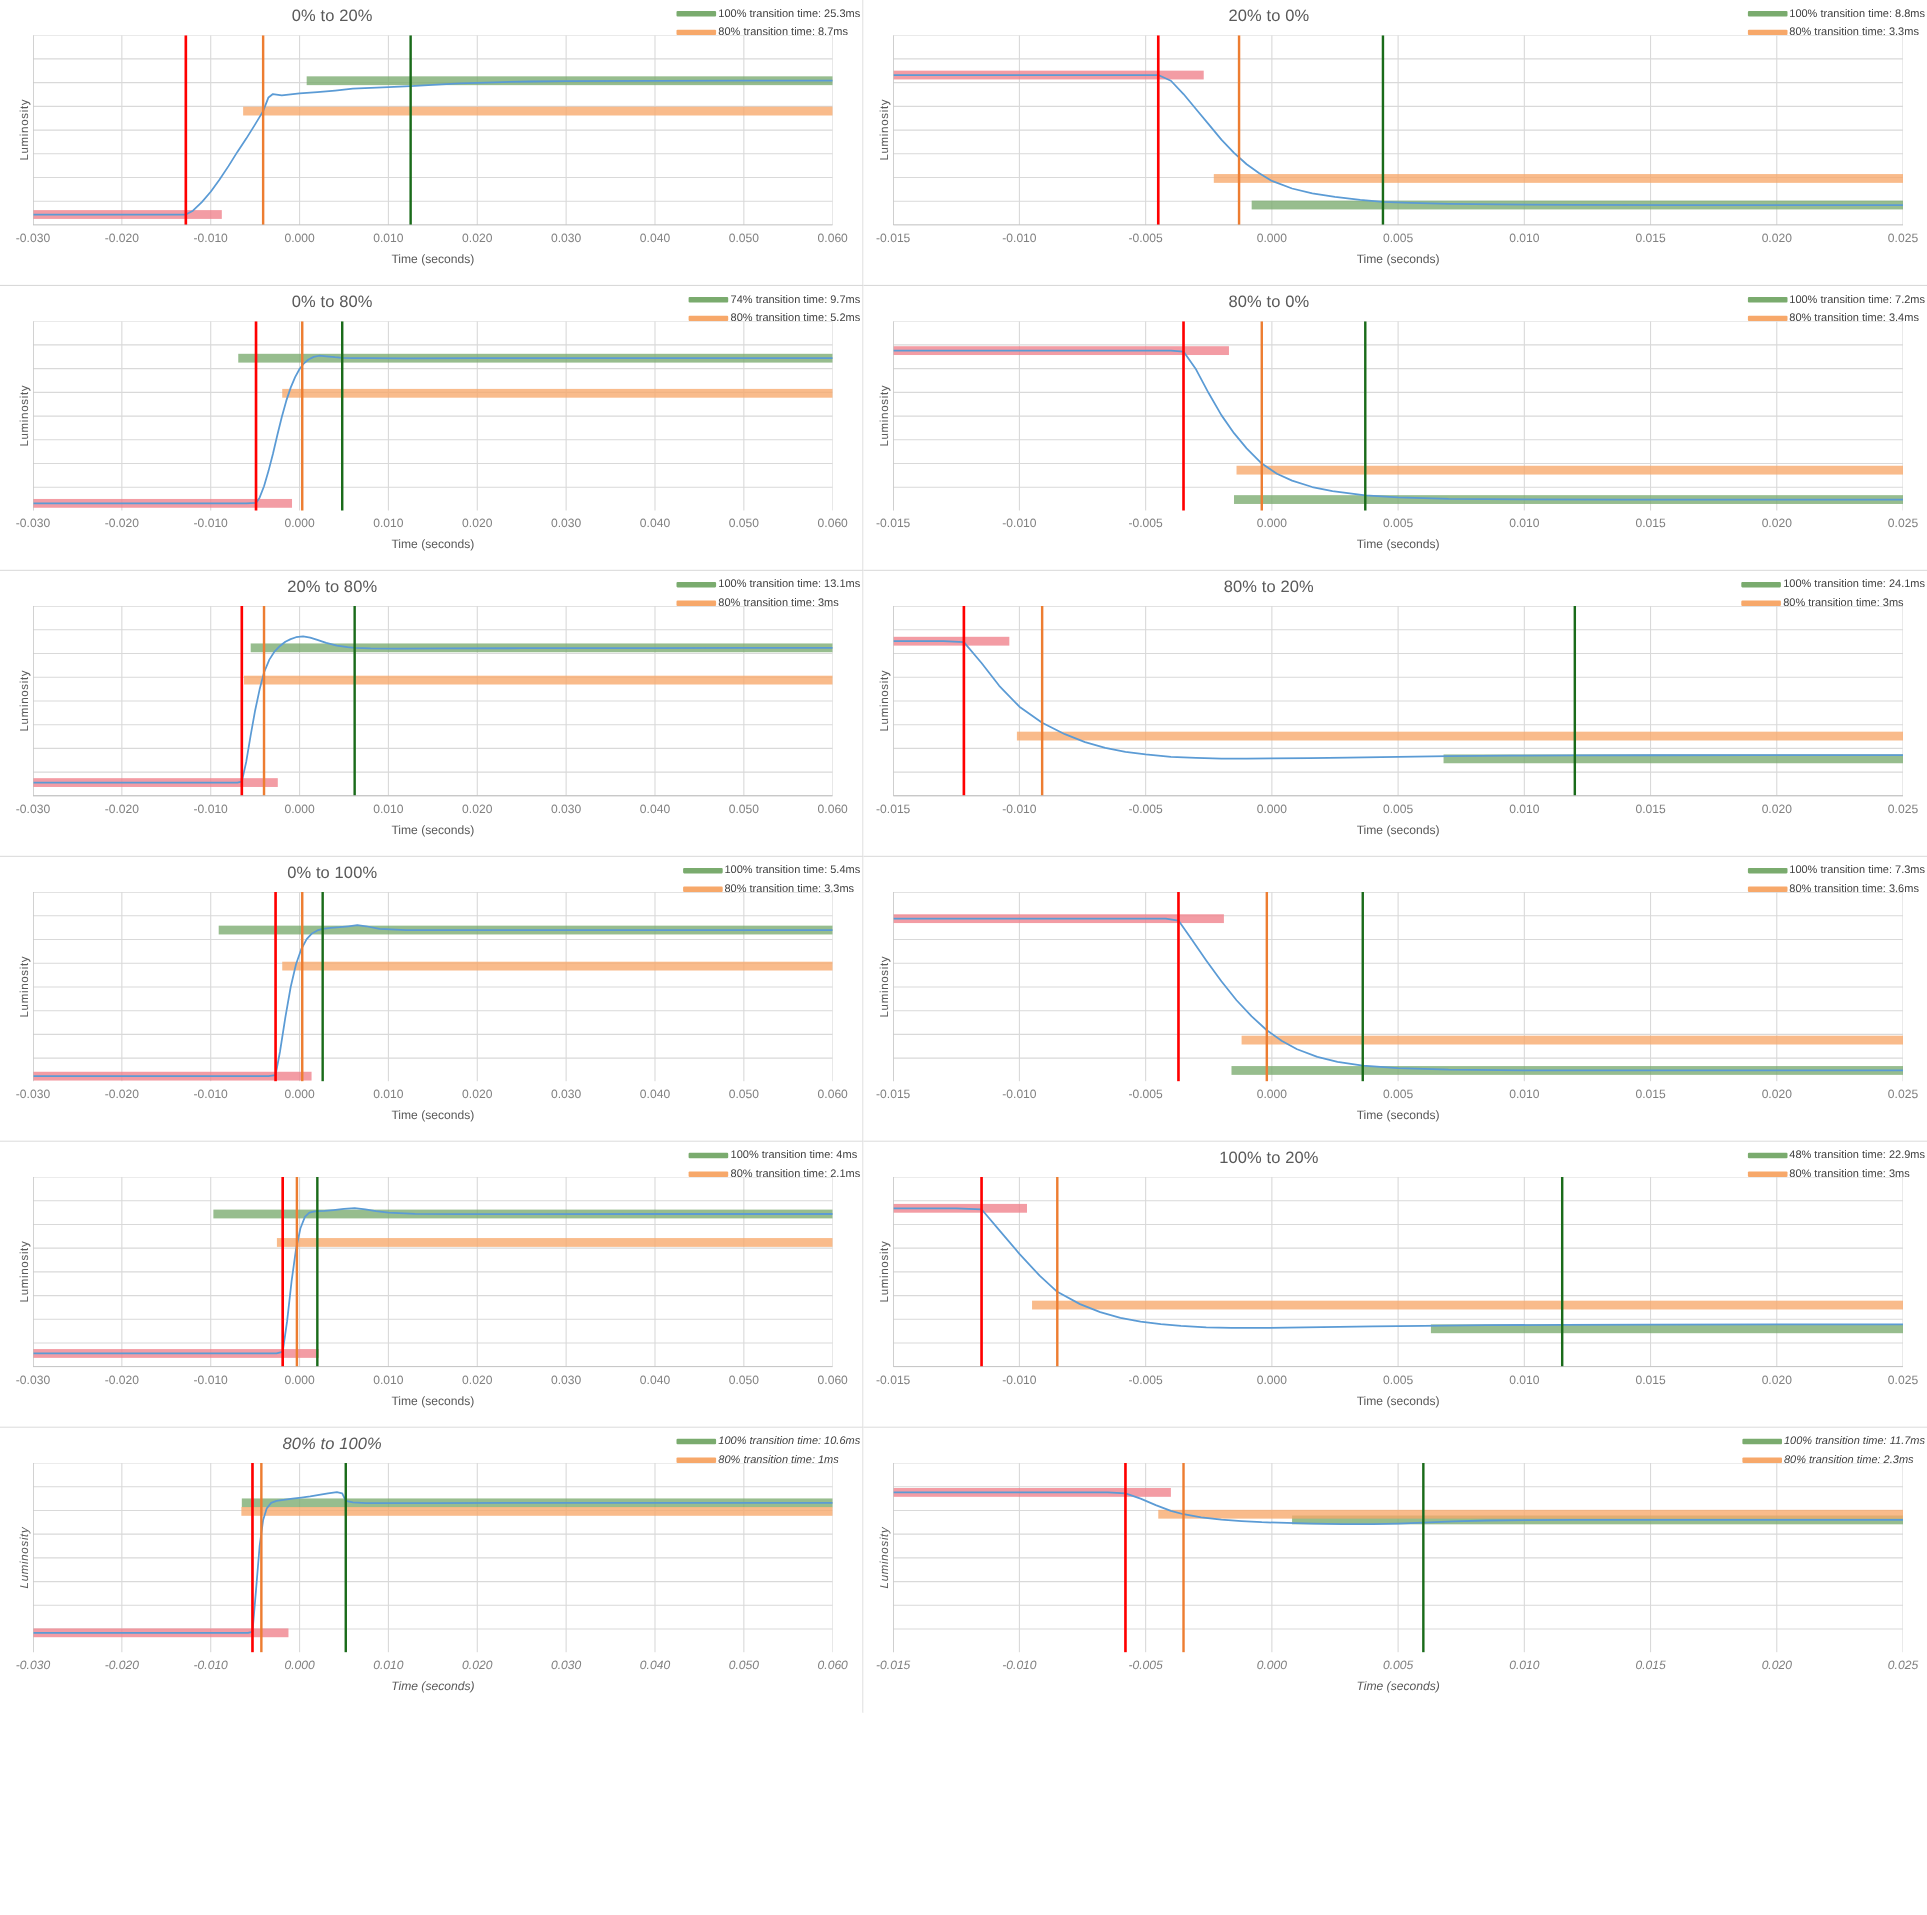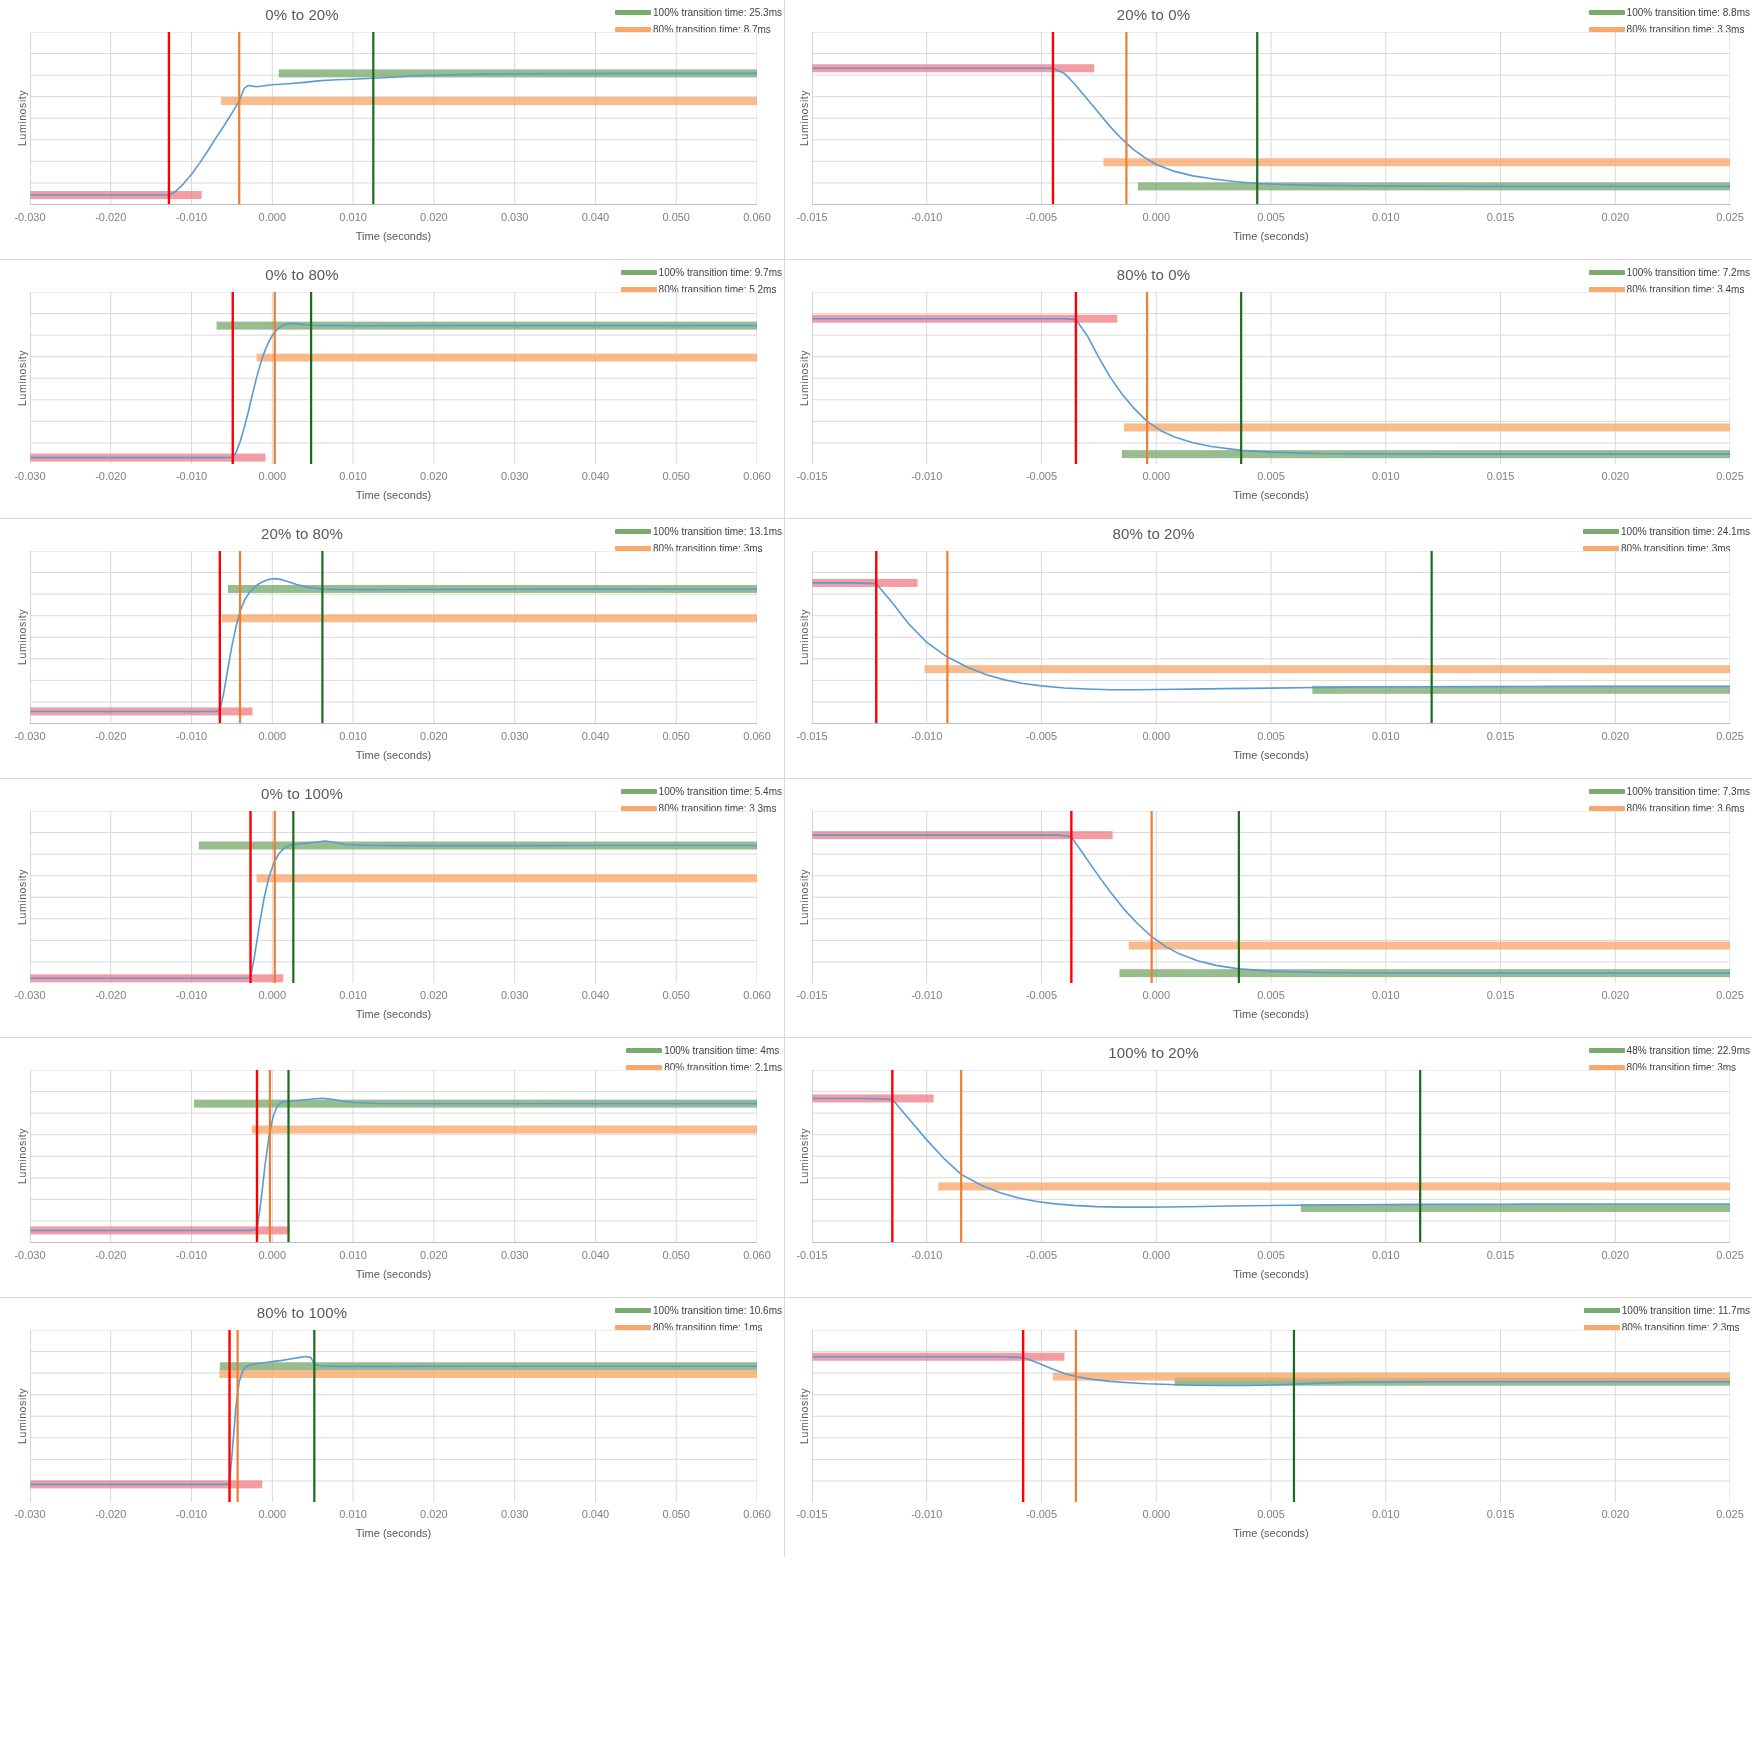--- a/index.html
+++ b/index.html
@@ -21,21 +21,21 @@
     width: 1752px; height: 1741px;
   }
   .panel {
     position: relative;
     border-right: 1px solid #d9d9d9;
     border-bottom: 1px solid #d9d9d9;
     background: #fff;
     overflow: hidden;
   }
   .panel.col2 { border-right: none; }
-  .panel.row6 { border-bottom: none; }
+  .panel.row6 { border-bottom: none; font-style: italic; }
 
   .ptitle {
     position: absolute;
     top: 6px; left: 0; right: 0;
     text-align: center;
     font-size: 15px;
     color: #595959;
     font-family: "Liberation Sans", sans-serif;
     letter-spacing: .1px;
   }
@@ -220,21 +220,21 @@
           <span class="xtick" style="left: 803.25px;">0.020</span>
           <span class="xtick" style="left: 918px;">0.025</span>
         </div>
         <div class="xlabel" style="left: 27px; width: 918px; top: 229.5px;">Time (seconds)</div>
       </div>
       <div class="panel col1">
         <div class="ptitle">0% to 80%</div>
         <div class="legend">
           <div class="legend-row">
             <span class="legend-swatch sw-green"></span>
-            <span>100% transition time: 9.7ms</span>
+            <span>74% transition time: 9.7ms</span>
           </div>
           <div class="legend-row">
             <span class="legend-swatch sw-orange"></span>
             <span>80% transition time: 5.2ms</span>
           </div>
         </div>
         <div class="plot" style="left: 30px; top: 32px; width: 727px; height: 172.5px;">
           <svg class="plotsvg" viewBox="0 0 727 172.5" preserveAspectRatio="none">
             <g>
               <line x1="0" x2="0" y1="0" y2="172.5" stroke="#d9d9d9" stroke-width="1"></line>

